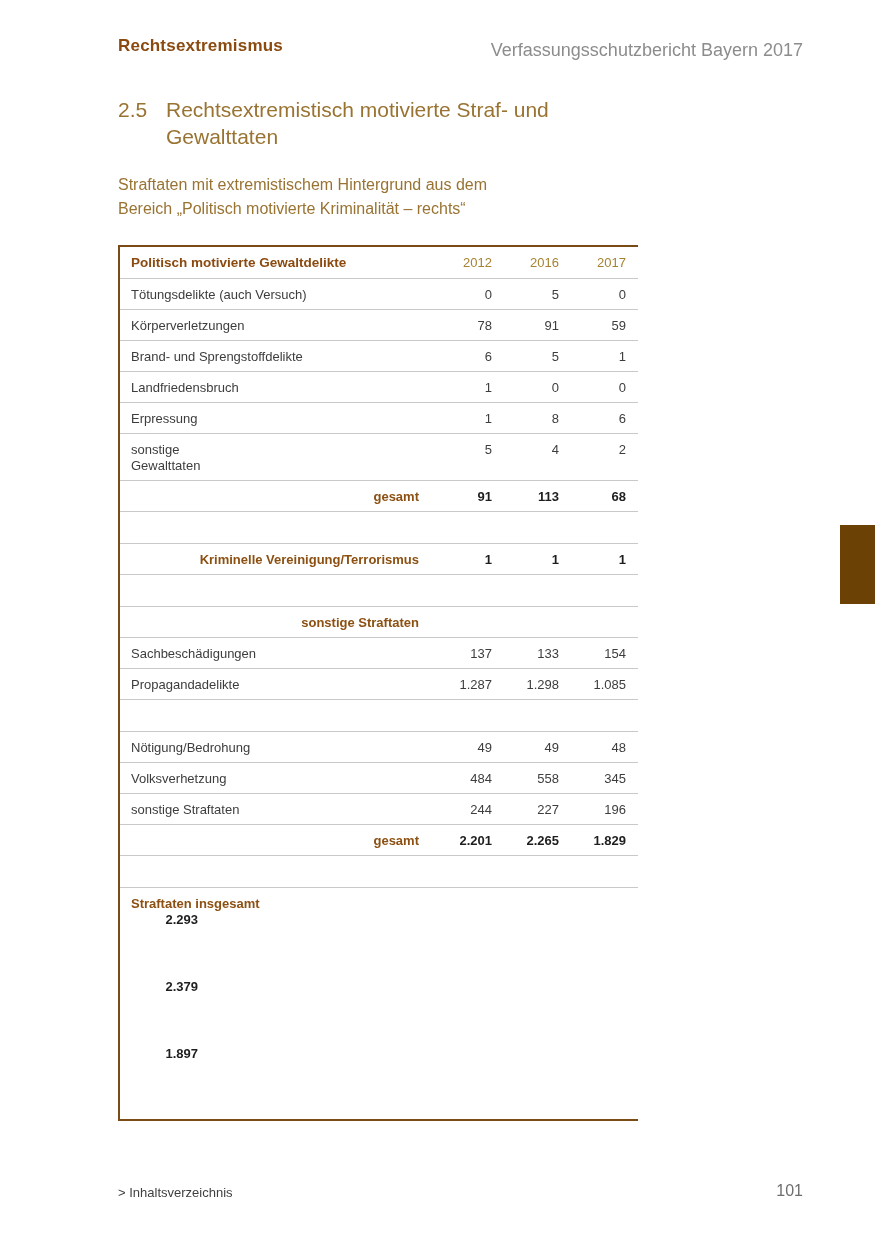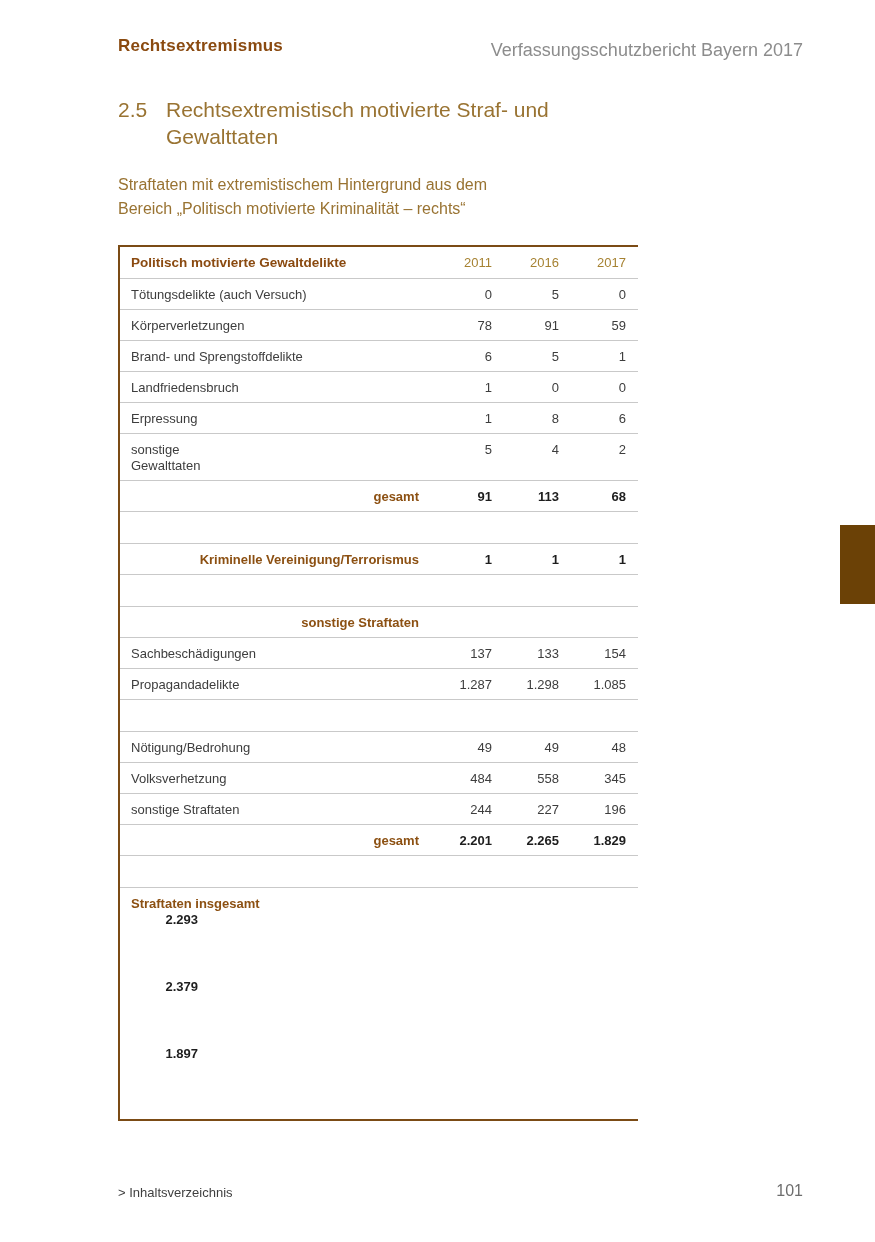--- a/index.html
+++ b/index.html
@@ -106,21 +106,21 @@
     <span class="txt">Rechtsextremistisch motivierte Straf- und
 Gewalttaten</span>
   </div>
 
   <div class="subtitle">Straftaten mit extremistischem Hintergrund aus dem
 Bereich „Politisch motivierte Kriminalität – rechts“</div>
 
   <div class="crime-table">
     <div class="trow thead">
       <div class="label">Politisch motivierte Gewaltdelikte</div>
-      <div class="num">2011</div>
+      <div class="num">2012</div>
       <div class="num">2016</div>
       <div class="num">2017</div>
     </div>
     <div id="table-body">
   <div class="trow data">
     <div class="cell label">Tötungsdelikte (auch Versuch)</div>
     <div class="cell num">0</div>
     <div class="cell num">5</div>
     <div class="cell num">0</div>
   </div>

